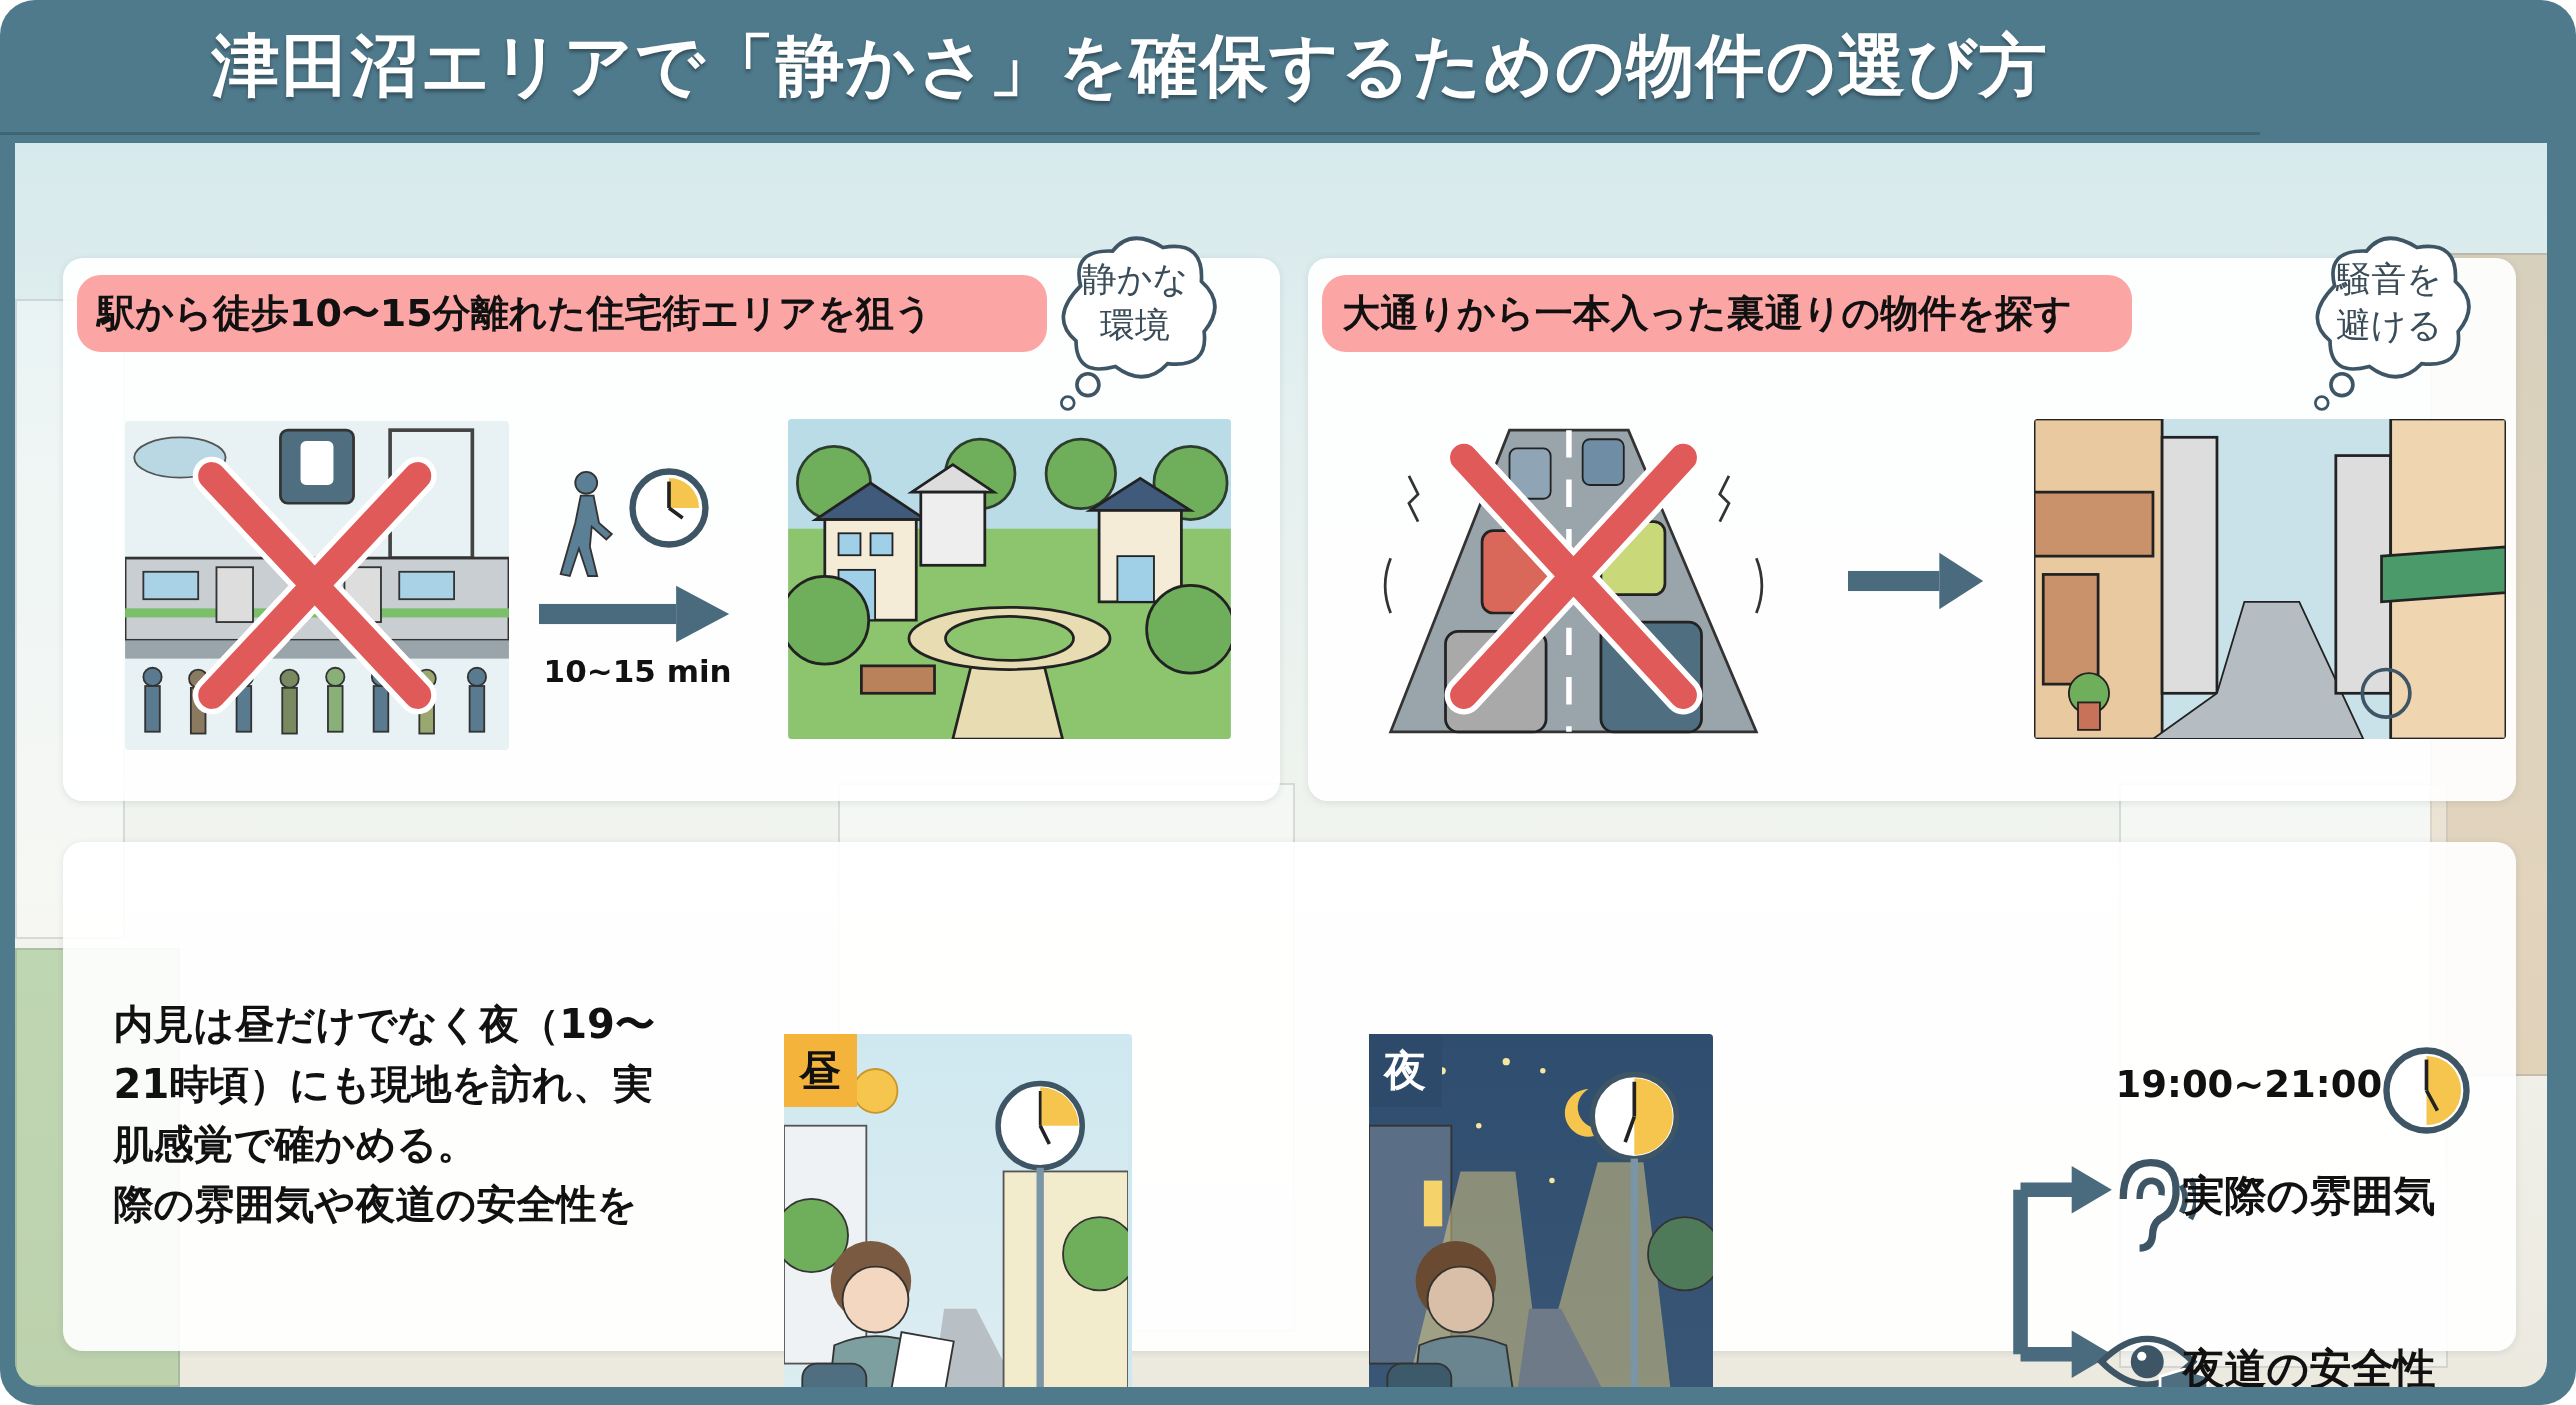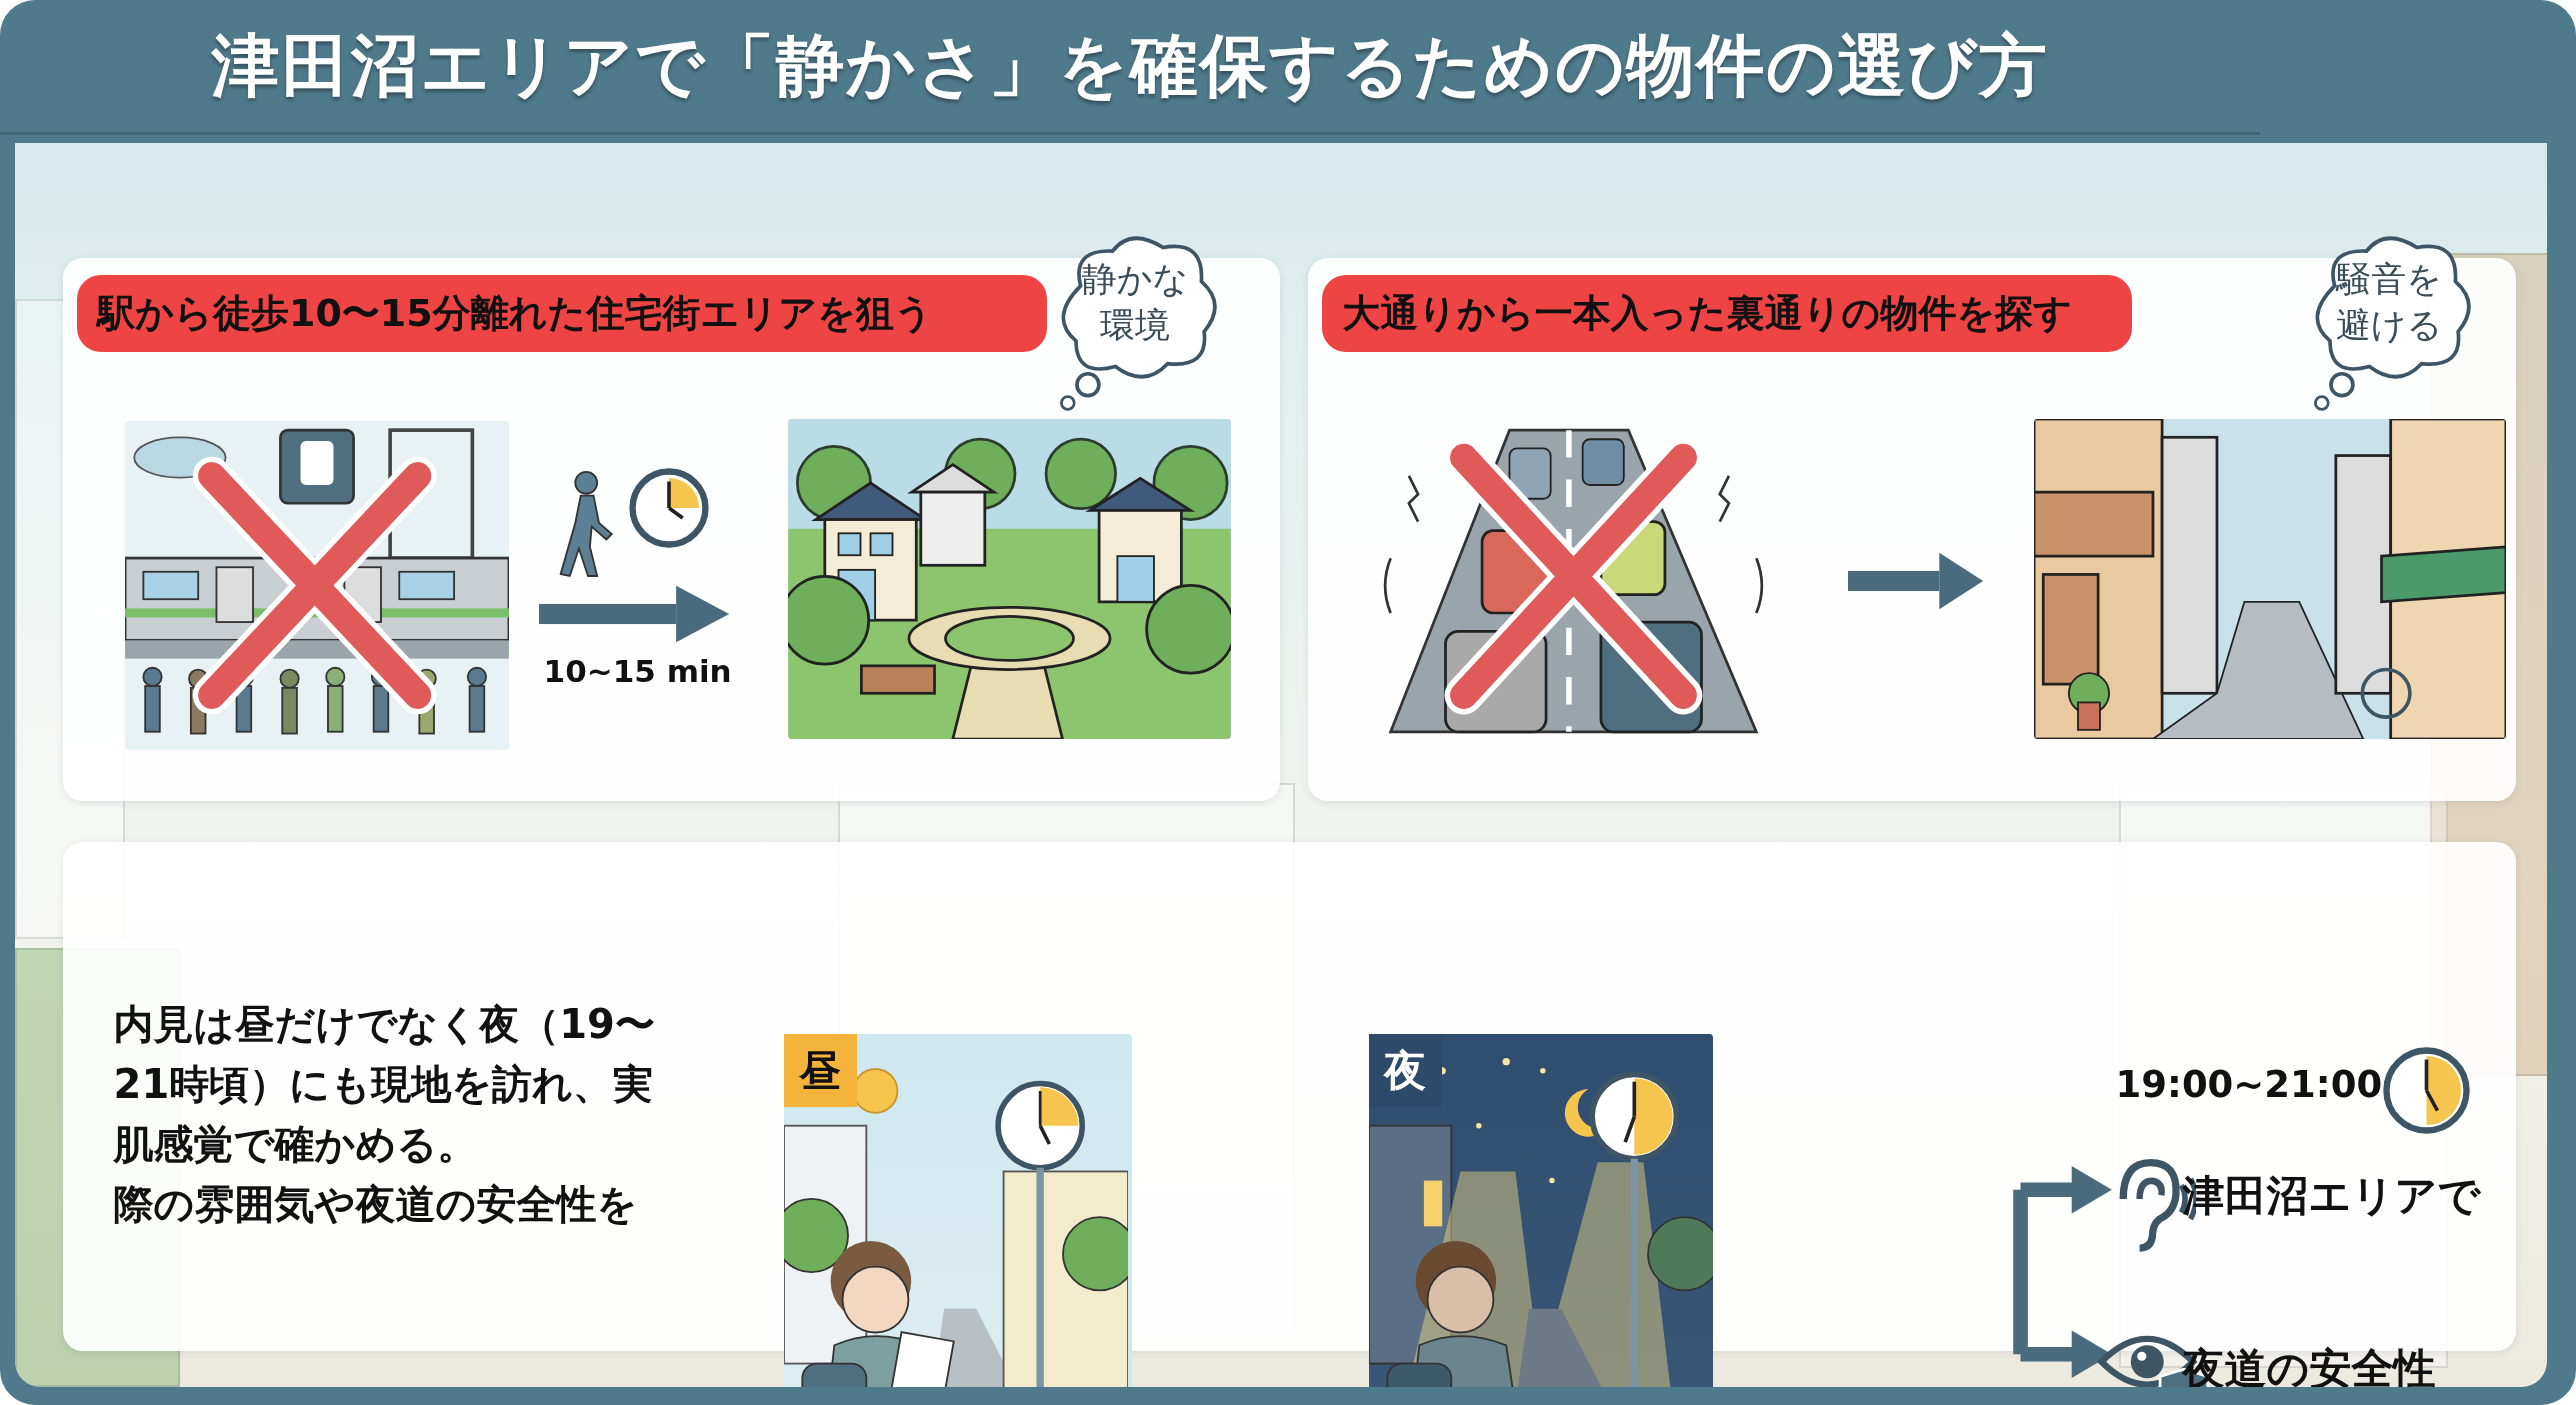--- a/index.html
+++ b/index.html
@@ -4,21 +4,21 @@
 <style>
 *{box-sizing:border-box;margin:0;padding:0}
 html,body{width:2576px;height:1405px;overflow:hidden;background:#fff}
 body{font-family:"DejaVu Sans","Liberation Sans",sans-serif;color:#111}
 .frame{position:absolute;left:0;top:0;width:2576px;height:1405px;background:#4f7a8c;border-radius:35px;overflow:hidden}
 .title-bar{position:absolute;left:0;top:0;width:2260px;height:135px;display:flex;align-items:center;justify-content:center;border-bottom:3.7px solid #3f6575}
 .title{font-size:68px;font-weight:bold;color:#fff;letter-spacing:1.8px;text-shadow:0 2.7px 3.7px rgba(0,0,0,.35)}
 .stage{position:absolute;left:14.6px;top:143px;width:2532px;height:1244px;background:linear-gradient(180deg,#d6e9ec 0%,#e4f0ef 22%,#f2f4ee 60%,#ece9df 100%);border-radius:0 0 25.6px 25.6px;overflow:hidden}
 .bg-bld{position:absolute;border:2.7px solid rgba(80,90,95,.18);background:rgba(255,255,255,.35)}
 .card{position:absolute;background:rgba(255,255,255,.92);border-radius:20px;box-shadow:0 1.8px 7.3px rgba(60,90,100,.12)}
-.card-head{position:absolute;height:77px;background:#ef4444;border-radius:24px;display:flex;align-items:center;padding-left:20px;font-size:38px;font-weight:bold;color:#111;white-space:nowrap}
+.card-head{position:absolute;height:77px;background:#fca5a5;border-radius:24px;display:flex;align-items:center;padding-left:20px;font-size:38px;font-weight:bold;color:#111;white-space:nowrap}
 .bubble{position:absolute;width:183px;height:156px}
 .bubble svg{position:absolute;left:0;top:0}
 .bubble-text{position:absolute;left:0;top:25.6px;width:183px;text-align:center;font-size:35px;line-height:46px;color:#3a4d58}
 .illus{position:absolute;border-radius:3.7px;overflow:hidden}
 .caption{position:absolute;font-size:31px;font-weight:bold;color:#111}
 .body-text{position:absolute;font-size:40px;font-weight:bold;line-height:60px;color:#111}
 .tag{position:absolute;width:73px;height:73px;display:flex;align-items:center;justify-content:center;font-size:42px;font-weight:bold}
 .time-label{position:absolute;font-size:37px;font-weight:bold;color:#111}
 .check-label{position:absolute;font-size:42px;font-weight:bold;color:#111}
 </style>
@@ -276,21 +276,21 @@
         <path d="M40 220 L100 220" stroke="#4a6b7d" stroke-width="16"></path>
         <polygon points="96,194 140,220 96,246" fill="#4a6b7d"></polygon>
       </svg>
 
       <svg style="position:absolute;left:2042px;top:311px" width="91" height="101" viewBox="0 0 100 110">
         <path d="M20 50 Q20 10 50 10 Q80 10 78 45 Q76 65 60 72 Q52 78 52 92 Q50 104 38 104" fill="none" stroke="#3d5565" stroke-width="8"></path>
         <path d="M38 50 Q38 30 52 30 Q64 32 62 46" fill="none" stroke="#3d5565" stroke-width="7"></path>
         <path d="M84 35 Q92 50 84 65" stroke="#3d5565" stroke-width="6" fill="none"></path>
         <path d="M94 28 Q106 50 94 72" stroke="#3d5565" stroke-width="6" fill="none"></path>
       </svg>
-      <div class="check-label" style="left:2120px;top:326px">津田沼エリアで</div>
+      <div class="check-label" style="left:2120px;top:326px">実際の雰囲気</div>
 
       <svg style="position:absolute;left:2033px;top:483px" width="119" height="101" viewBox="0 0 130 110">
         <path d="M6 40 Q56 -10 106 40 Q56 90 6 40 Z" fill="none" stroke="#3d5565" stroke-width="7"></path>
         <circle cx="56" cy="40" r="18" fill="#3d5565"></circle>
         <circle cx="50" cy="34" r="5" fill="#fff"></circle>
         <path d="M70 56 L96 48 L122 56 L122 78 Q122 98 96 108 Q70 98 70 78 Z" fill="#4f6f80" stroke="#fff" stroke-width="3"></path>
         <path d="M84 78 L94 88 L110 68" stroke="#fff" stroke-width="5" fill="none"></path>
       </svg>
       <div class="check-label" style="left:2120px;top:499px">夜道の安全性</div>
     </div>

